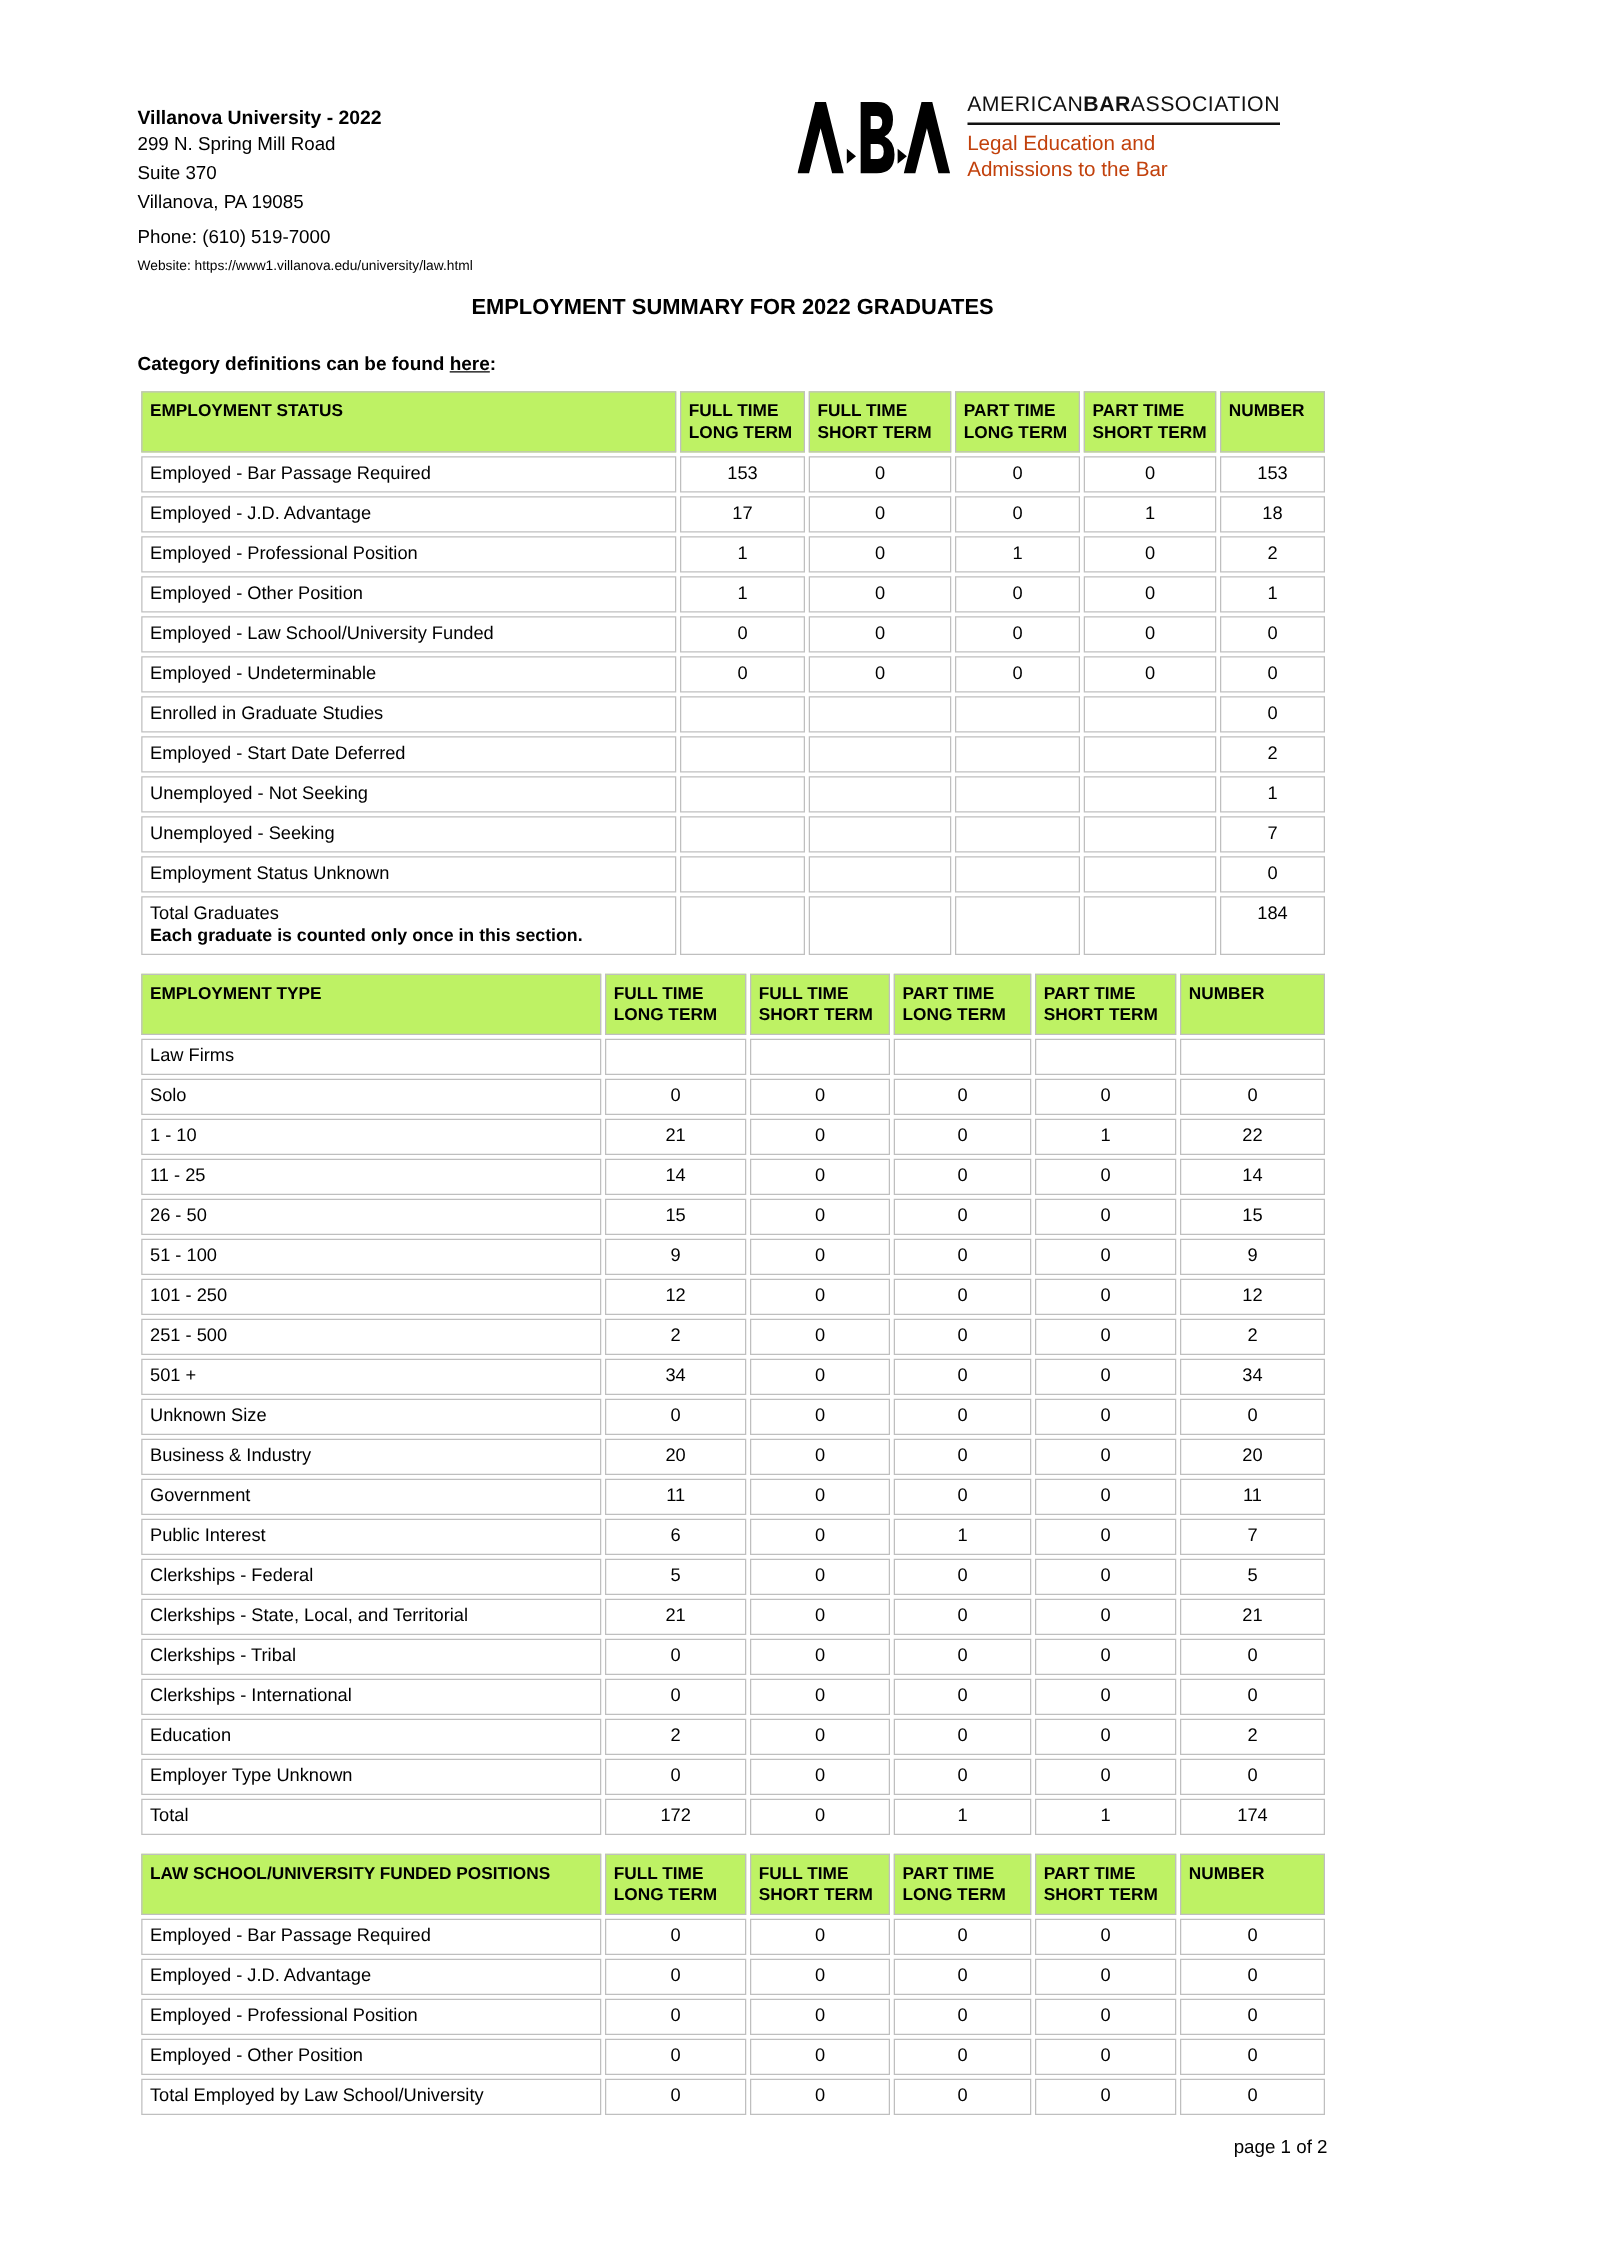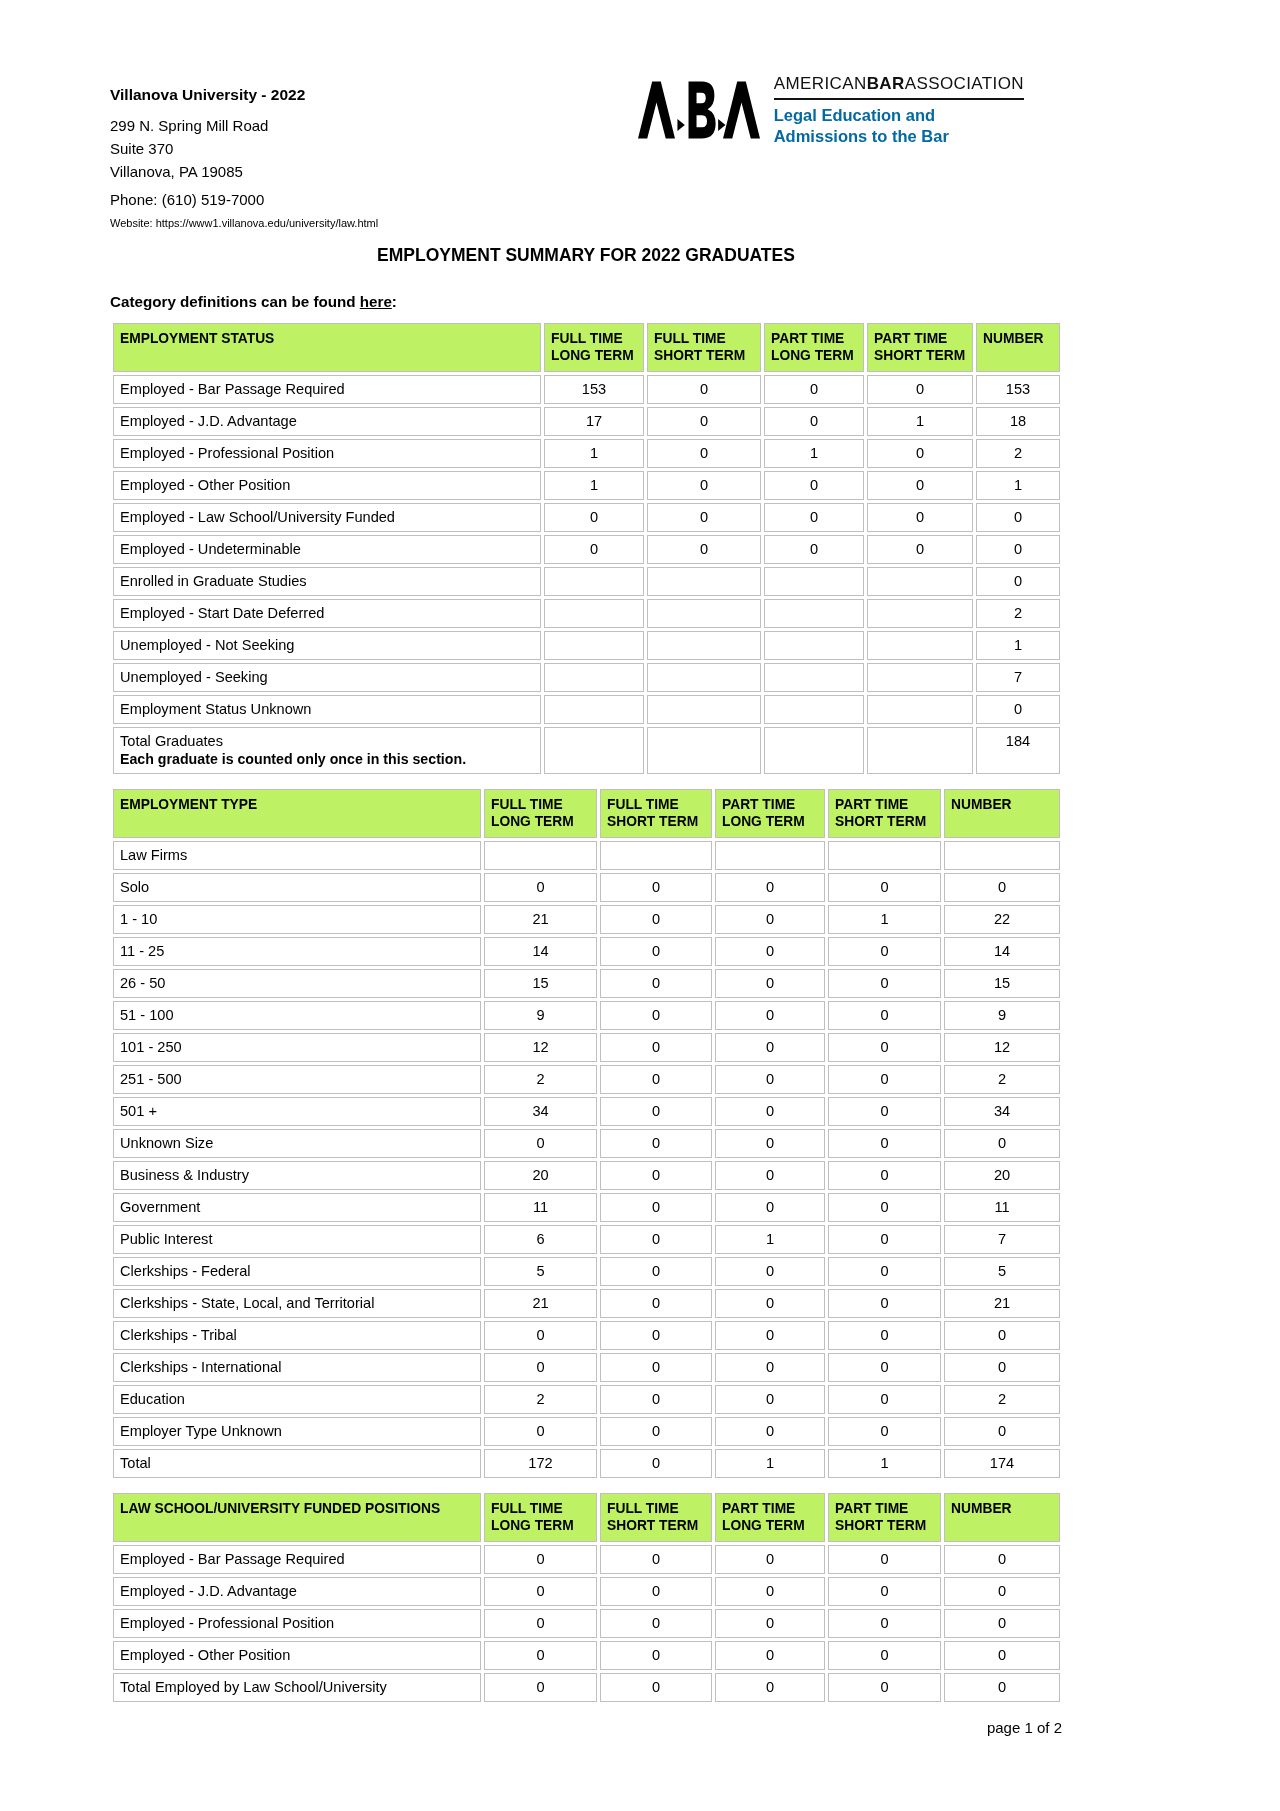--- a/index.html
+++ b/index.html
@@ -7,32 +7,32 @@
     width:1280px;height:1811px;
     font-family:"Liberation Sans",sans-serif;
     color:#000;
     position:relative;
   }
   .content{width:952px;margin-left:110px;}
 
   
   .top-row{display:flex;justify-content:space-between;align-items:flex-start;padding-top:72px;}
   .school-block{padding-top:14px;}
-  .school-name{font-weight:bold;font-size:15.5px;margin-bottom:10px;}
+  .school-name{font-weight:bold;font-size:15.5px;}
   .addr-line{font-size:15px;line-height:23px;}
   .phone-line{font-size:15px;margin-top:8px;}
   .website-line{font-size:11px;margin-top:9px;}
 
   .logo-block{display:flex;align-items:center;gap:14px;padding-right:38px;}
   .aba-mark svg{display:block;}
   .org-col{padding-top:2px;}
   .org-line{font-size:17px;letter-spacing:.4px;color:#111;white-space:nowrap;}
   .org-line .b{font-weight:bold;}
   .org-rule{border-bottom:2px solid #111;margin:4px 0 5px;}
-  .tagline{font-size:16.5px;font-weight:bold;color:#0369a1;line-height:21px;}
+  .tagline{font-size:16.5px;font-weight:normal;color:#c2410c;line-height:21px;}
 
   
   .doc-title{text-align:center;font-weight:bold;font-size:17.5px;margin-top:16px;}
   .defs-line{font-size:15.2px;font-weight:bold;margin:27px 0 10px;}
   .defs-line a{color:#000;text-decoration:underline;cursor:pointer;}
 
   
   table.grid{
     border-collapse:separate;border-spacing:3px;
     table-layout:fixed;width:952px;margin:0 0 9px 0;

